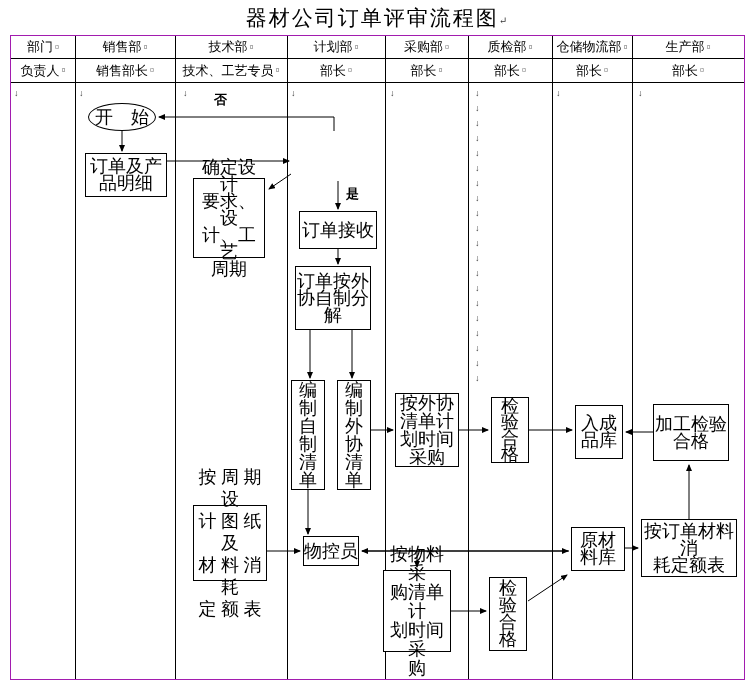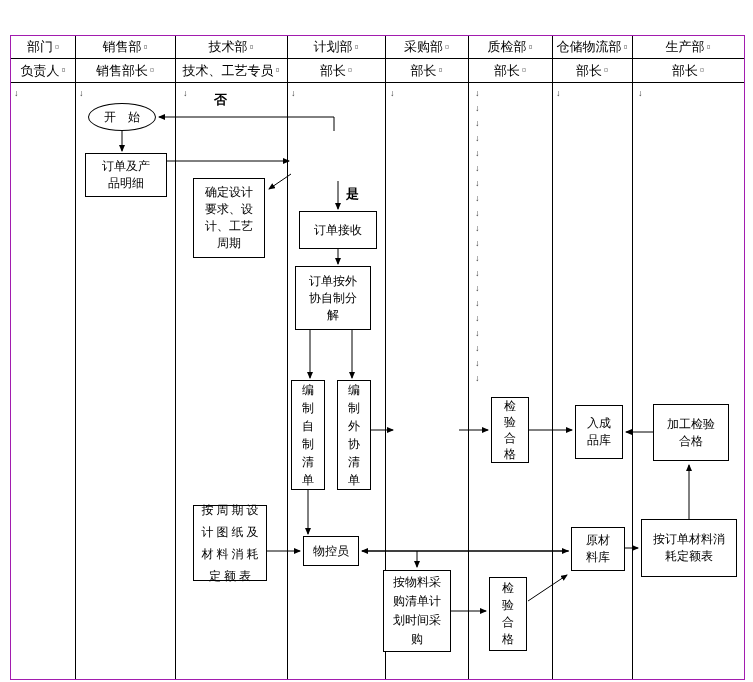--- a/index.html
+++ b/index.html
@@ -35,34 +35,37 @@
   }
 
   
   svg.connectors { position:absolute; left:0; top:0; width:753px; height:682px; z-index:2; pointer-events:none; }
   .conn { fill:none; stroke:#000; stroke-width:1; }
 
   
   .node {
     position:absolute; box-sizing:border-box; border:1px solid #000; background:#fff;
     display:flex; align-items:center; justify-content:center; text-align:center;
-    font-size:12px; line-height:17px; white-space:pre-line; z-index:3;
+    font-size:18px; line-height:17px; white-space:pre-line; z-index:3;
   }
   .ellipse { border-radius:50%; }
   .lh18 { line-height:18px; }
   .lh16 { line-height:16px; }
   .lh19 { line-height:19px; }
   .lh22 { line-height:22px; }
   .flow-label { position:absolute; z-index:4; font-size:13px; font-weight:bold; }
 </style>
 </head>
 <body>
 
 <div class="page">
 
+  <div class="title">
+    <span>器材公司订单评审流程图</span><span class="pmark">↵</span>
+  </div>
 
   <div class="tbl">
     <div class="vline" style="left:64px"></div>
     <div class="vline" style="left:164px"></div>
     <div class="vline" style="left:276px"></div>
     <div class="vline" style="left:374px"></div>
     <div class="vline" style="left:457px"></div>
     <div class="vline" style="left:541px"></div>
     <div class="vline" style="left:621px"></div>
 
@@ -226,20 +229,24 @@
 自
 制
 清
 单</div>
   <div class="node lh18" style="left:337px;top:380px;width:34px;height:110px">编
 制
 外
 协
 清
 单</div>
+  <div class="node lh18" style="left:395px;top:393px;width:64px;height:74px">按外协
+清单计
+划时间
+采购</div>
   <div class="node lh16" style="left:491px;top:397px;width:38px;height:66px">检
 验
 合
 格</div>
   <div class="node" style="left:575px;top:405px;width:48px;height:54px">入成
 品库</div>
   <div class="node" style="left:653px;top:404px;width:76px;height:57px">加工检验
 合格</div>
   <div class="node lh22" style="left:193px;top:505px;width:74px;height:76px">按 周 期 设
 计 图 纸 及

